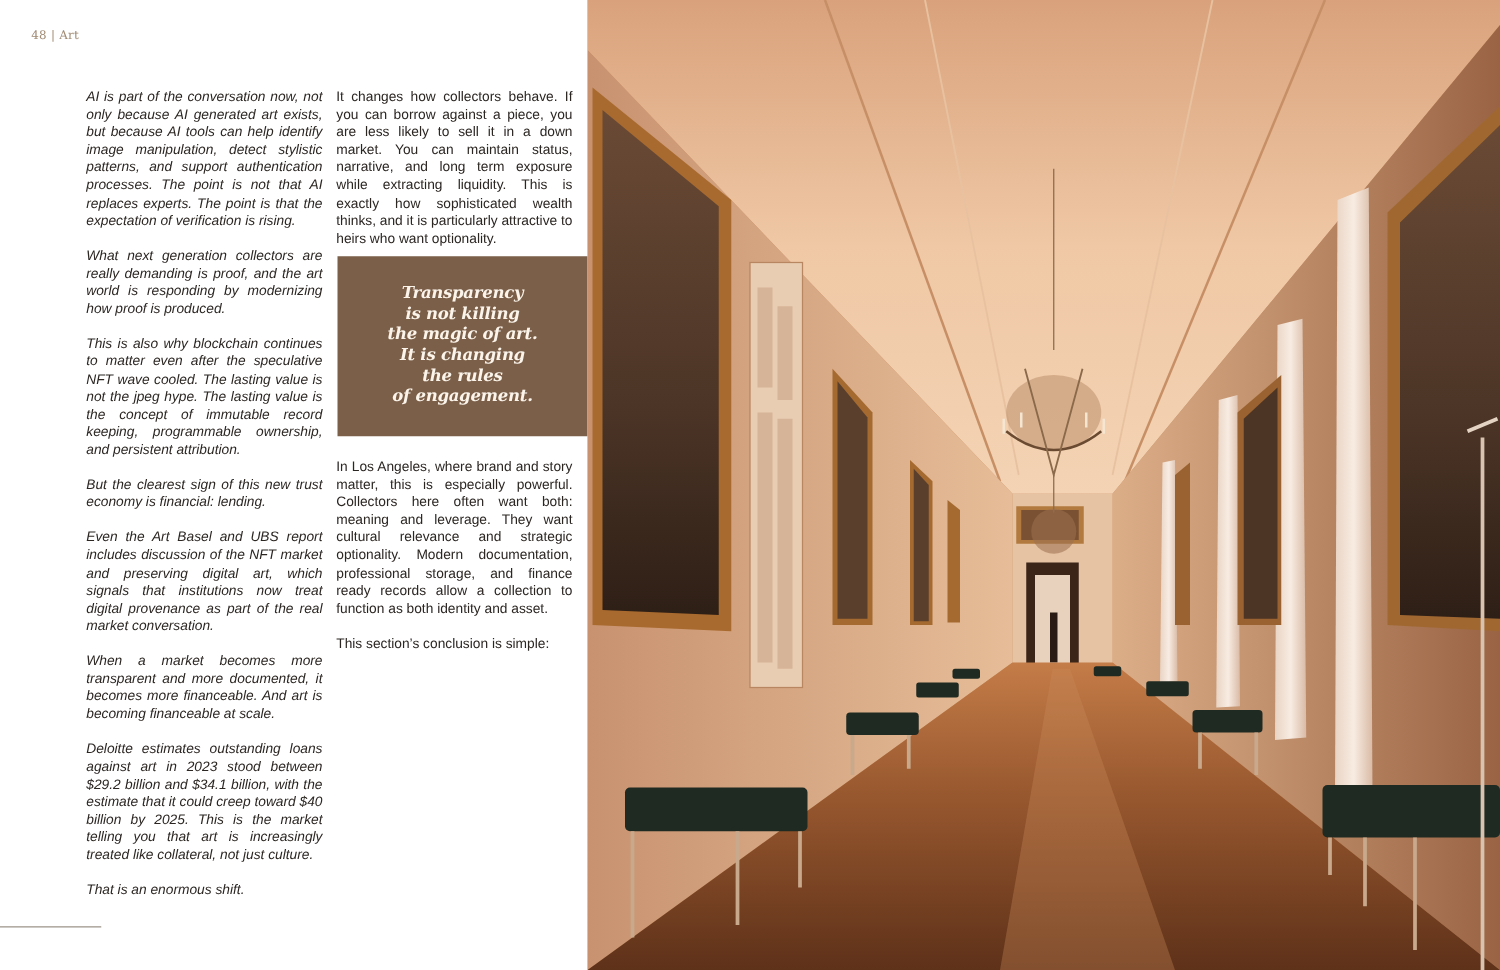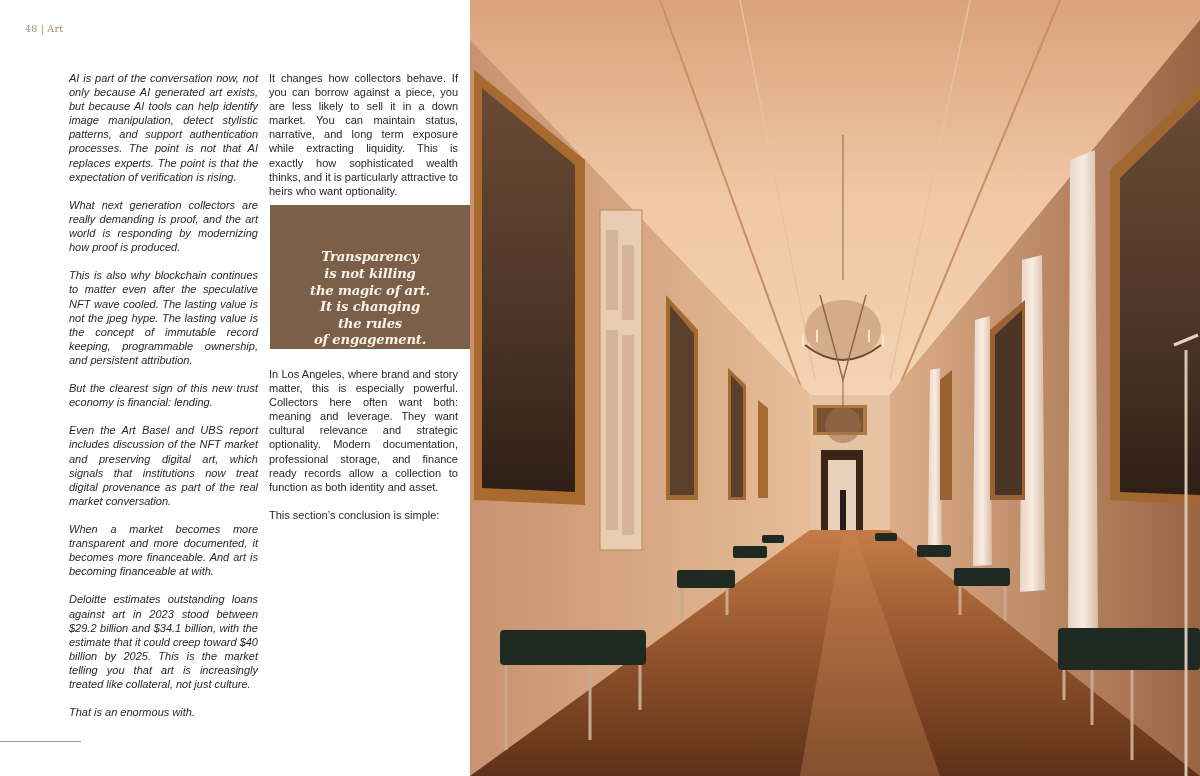--- a/index.html
+++ b/index.html
@@ -19,21 +19,21 @@
       font-family: "Liberation Sans", sans-serif; font-size: 11px; line-height: 14.1px;
       color: #2b2622; text-align: justify; hyphens: manual;
     }
     .col-1 { left: 69px; font-style: italic; }
     .col-2 { left: 269px; }
     .col p { margin-bottom: 14.1px; }
 
     .quote-box {
       position: absolute; left: 270px; top: 205px; width: 200px; height: 144px;
       background: #7b5f49;
-      display: flex; align-items: flex-end; justify-content: center;
+      display: flex; align-items: center; justify-content: center;
     }
     .quote-text {
       font-family: "DejaVu Serif", serif; font-style: italic; font-weight: bold;
       font-size: 13.2px; line-height: 16.6px; color: #fbf4ea; text-align: center;
       white-space: pre-line; letter-spacing: -0.2px;
     }
 
     .col-2b { top: 367px; }
 
     .rule {
@@ -52,23 +52,23 @@
 
 <div class="page-left">
   <div class="folio">48 | Art</div>
 
   <div class="col col-1">
     <p>AI is part of the conversation now, not only because AI generated art exists, but because AI tools can help identify image manipulation, detect stylistic patterns, and support authentication processes. The point is not that AI replaces experts. The point is that the expectation of verification is rising.</p>
     <p>What next generation collectors are really demanding is proof, and the art world is responding by modernizing how proof is produced.</p>
     <p>This is also why blockchain continues to matter even after the speculative NFT wave cooled. The lasting value is not the jpeg hype. The lasting value is the concept of immutable record keeping, programmable ownership, and persistent attribution.</p>
     <p>But the clearest sign of this new trust economy is financial: lending.</p>
     <p>Even the Art Basel and UBS report inclu­des discussion of the NFT market and preserving digital art, which signals that institutions now treat digital provenance as part of the real market conversation.</p>
-    <p>When a market becomes more transpa­rent and more documented, it becomes more financeable. And art is becoming financeable at with.</p>
+    <p>When a market becomes more transpa­rent and more documented, it becomes more financeable. And art is becoming financeable at scale.</p>
     <p>Deloitte estimates outstanding loans against art in 2023 stood between $29.2 billion and $34.1 billion, with the estimate that it could creep toward $40 billion by 2025. This is the market telling you that art is increasingly treated like collateral, not just culture.</p>
-    <p>That is an enormous with.</p>
+    <p>That is an enormous shift.</p>
   </div>
 
   <div class="col col-2">
     <p>It changes how collectors behave. If you can borrow against a piece, you are less likely to sell it in a down market. You can maintain status, narrative, and long term exposure while extracting liquidity. This is exactly how sophisticated wealth thinks, and it is particularly attractive to heirs who want optionality.</p>
   </div>
 
   <div class="quote-box">
     <div class="quote-text">Transparency
 is not killing
 the magic of art.

